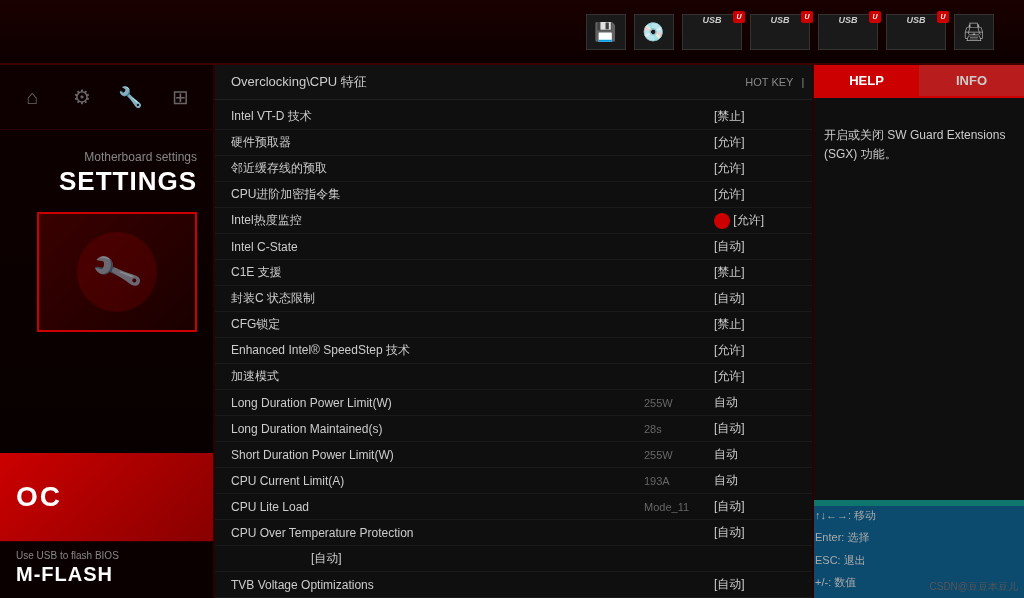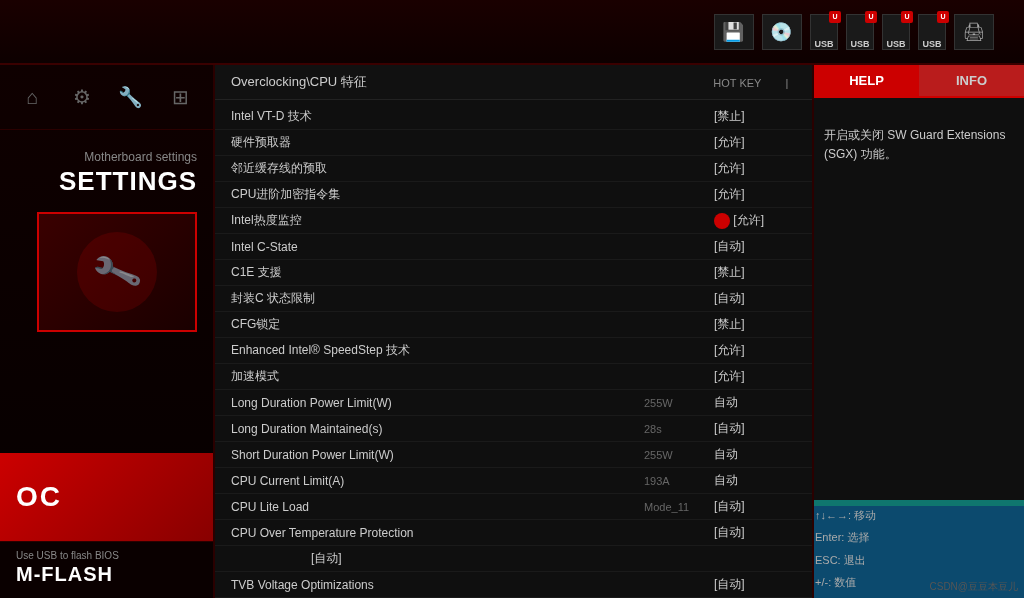--- a/index.html
+++ b/index.html
@@ -26,31 +26,32 @@
     }
 
     .top-bar-icons {
       display: flex;
       align-items: center;
       gap: 8px;
       margin-right: 20px;
     }
 
     .usb-icon {
-      width: 28px;
+      width: 60px;
       height: 36px;
       background: #1a1a1a;
       border: 1px solid #333;
       display: flex;
-      align-items: flex-end;
+      align-items: flex-start;
       justify-content: center;
       position: relative;
       color: #ccc;
       font-size: 9px;
       font-weight: bold;
+      font-style: italic;
     }
 
     .usb-badge {
       position: absolute;
       top: -4px;
       right: -4px;
       background: #cc0000;
       color: white;
       font-size: 7px;
       width: 12px;
@@ -209,36 +210,36 @@
       top: 65px;
       width: 625px;
       height: 533px;
       background: #0f0f0f;
       display: flex;
       flex-direction: column;
     }
 
     .breadcrumb-bar {
       display: flex;
-      align-items: flex-end;
+      align-items: center;
       justify-content: space-between;
       padding: 8px 16px;
       background: #111;
       border-bottom: 1px solid #222;
     }
 
     .breadcrumb-text {
       color: #ccc;
       font-size: 13px;
     }
 
     .hotkey-area {
       display: flex;
       align-items: center;
-      gap: 24px;
+      gap: 8px;
       color: #888;
       font-size: 11px;
     }
 
     .hotkey-label {
       color: #888;
       font-size: 11px;
     }
 
     .hotkey-back {

